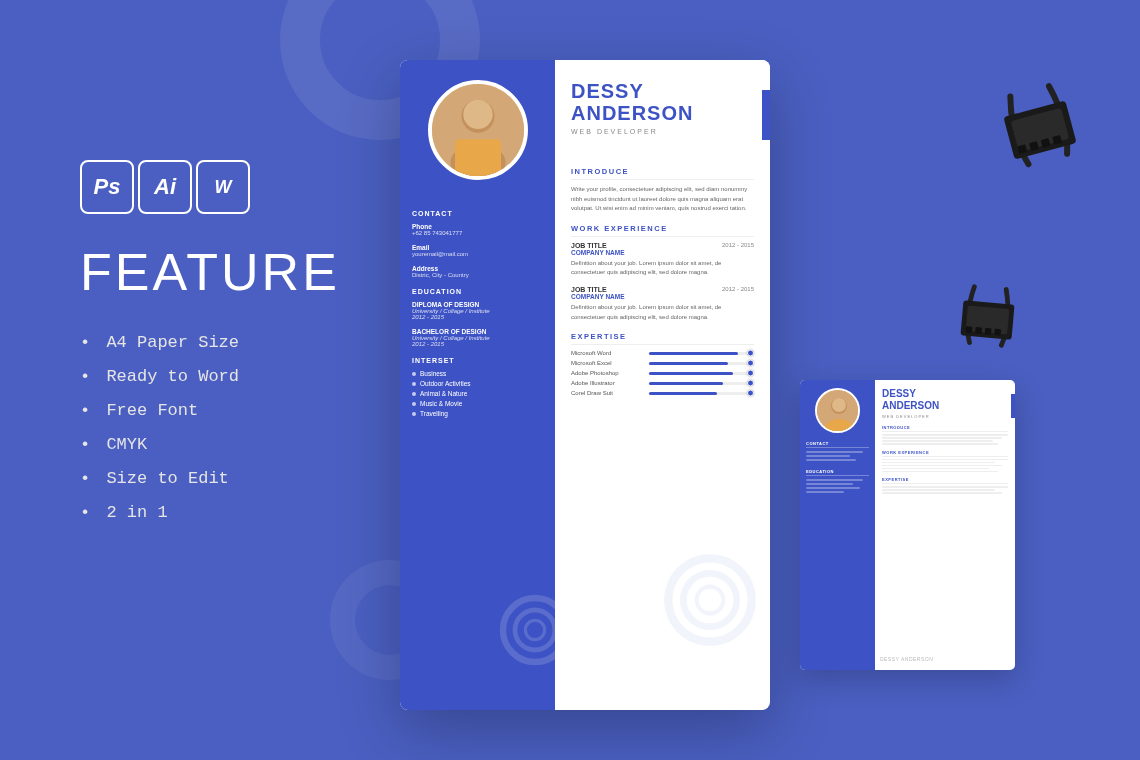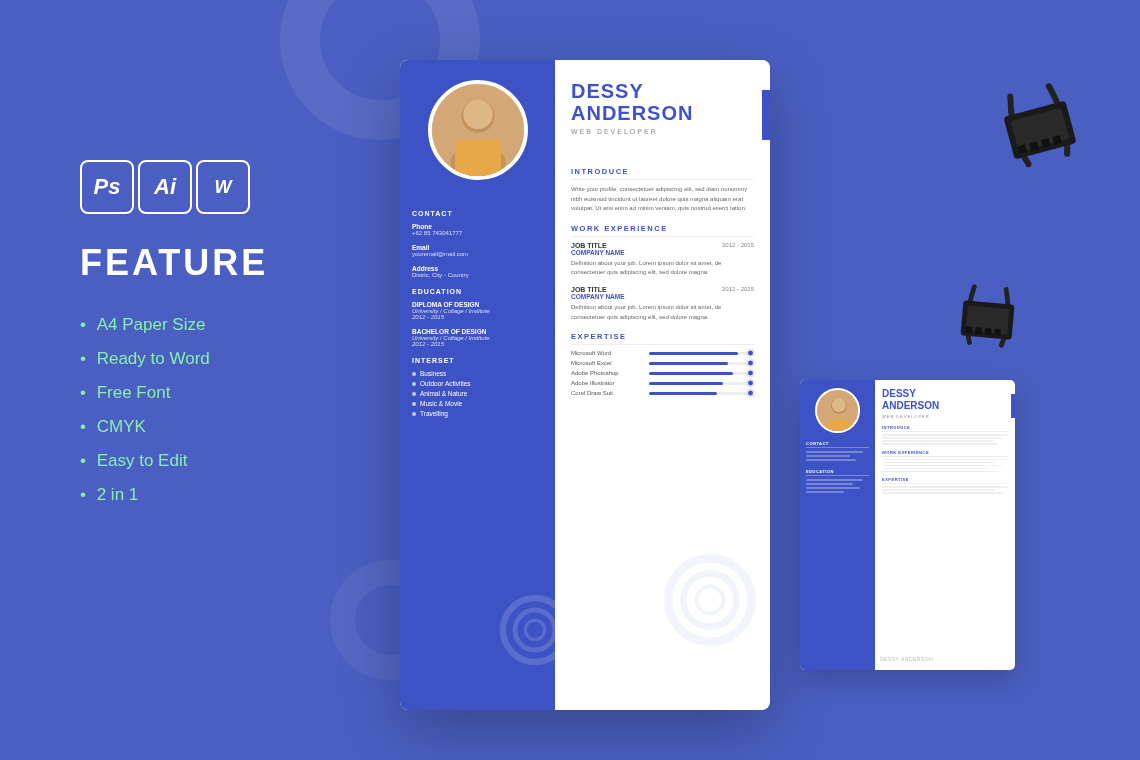--- a/index.html
+++ b/index.html
@@ -54,32 +54,33 @@
       border-radius: 8px;
       display: flex;
       align-items: center;
       justify-content: center;
       font-size: 22px;
       font-weight: bold;
       color: white;
     }
 
     .feature-title {
-      font-size: 36px;
-      font-weight: 700;
+      font-size: 52px;
+      font-weight: 400;
       letter-spacing: 3px;
       margin-bottom: 24px;
       color: white;
     }
 
     .feature-list {
       list-style: none;
       font-size: 17px;
       line-height: 2;
-      color: #86efac;
+      color: #e5e5e5;
+      font-family: Liberation Mono, monospace;
     }
     .feature-list li::before {
       content: "• ";
       margin-right: 6px;
     }
 
     
     .cv-main {
       position: absolute;
       left: 400px;
@@ -484,21 +485,21 @@
     </div>
   </div>
 
   <div class="feature-title">FEATURE</div>
 
   <ul class="feature-list">
     <li>A4 Paper Size</li>
     <li>Ready to Word</li>
     <li>Free Font</li>
     <li>CMYK</li>
-    <li>Easy to Edit</li>
+    <li>Size to Edit</li>
     <li>2 in 1</li>
   </ul>
 </div>
 
 <div class="cv-main">
 
   <div class="cv-sidebar">
 
     <div class="cv-photo-container">
       <div class="cv-photo">

